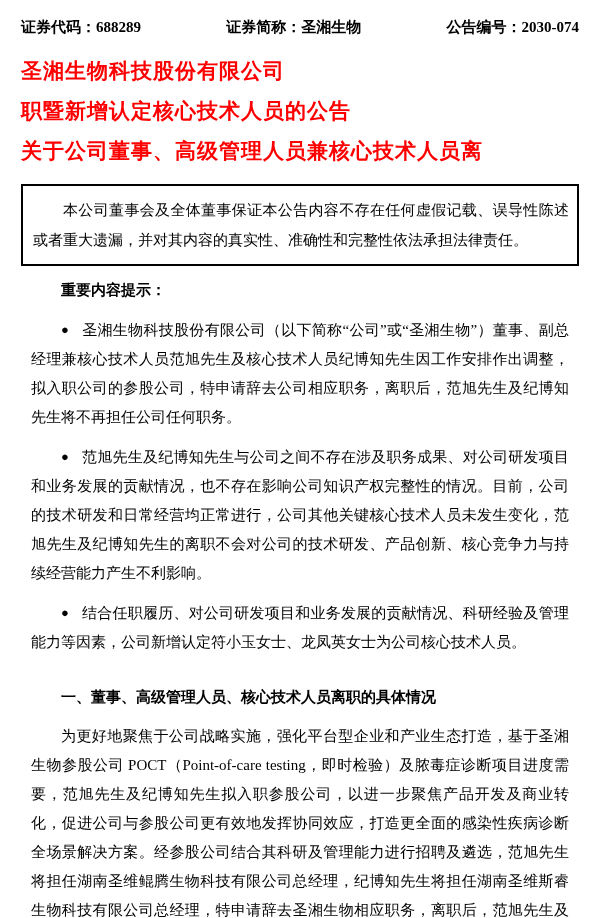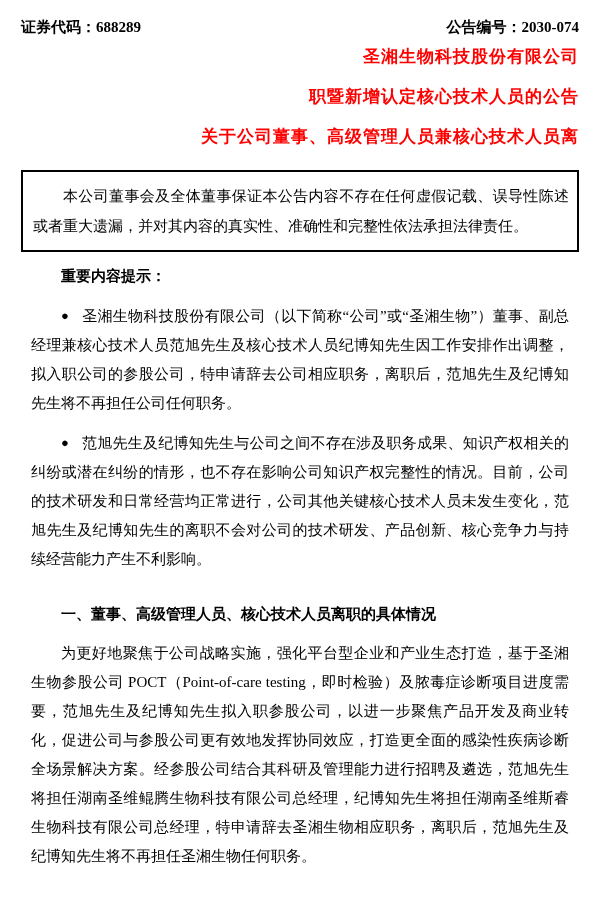--- a/index.html
+++ b/index.html
@@ -20,25 +20,26 @@
   }
   .doc-header {
     display: flex;
     justify-content: space-between;
     align-items: flex-end;
     font-size: 15px;
     font-weight: bold;
     white-space: nowrap;
   }
   .doc-title {
-    text-align: right;
+    margin-top: 14px;
+    text-align: left;
     color: #fe0000;
     font-family: "Liberation Sans", "DejaVu Sans", sans-serif;
     font-weight: 700;
-    font-size: 17px;
+    font-size: 21px;
     line-height: 40px;
     letter-spacing: 1px;
   }
   .disclaimer-box {
     margin-top: 13px;
     border: 2px solid #000000;
     padding: 9px 8px 9px 10px;
     font-size: 15px;
     line-height: 30px;
     text-indent: 2em;
@@ -72,20 +73,21 @@
     margin-top: 1px !important;
   }
 </style>
 </head>
 <body>
 
 <div class="page">
 
   <div class="doc-header">
     <span>证券代码：688289</span>
+    <span>证券简称：圣湘生物</span>
     <span>公告编号：2030-074</span>
   </div>
 
   <div class="doc-title">
     <div>圣湘生物科技股份有限公司</div>
     <div>职暨新增认定核心技术人员的公告</div>
     <div>关于公司董事、高级管理人员兼核心技术人员离</div>
   </div>
 
   <div class="disclaimer-box">
@@ -94,23 +96,26 @@
 
   <div class="content">
 
     <p class="notice-label">重要内容提示：</p>
 
     <p>
       <span class="bullet-dot">●</span><span>圣湘生物科技股份有限公司（以下简称“公司”或“圣湘生物”）董事、副总经理兼核心技术人员范旭先生及核心技术人员纪博知先生因工作安排作出调整，拟入职公司的参股公司，特申请辞去公司相应职务，离职后，范旭先生及纪博知先生将不再担任公司任何职务。</span>
     </p>
 
     <p>
-      <span class="bullet-dot">●</span><span>范旭先生及纪博知先生与公司之间不存在涉及职务成果、知识产权相关的纠纷或潜在纠纷的情形，也不存在影响公司知识产权完整性的情况。目前，公司的技术研发和日常经营均正常进行，公司其他关键核心技术人员未发生变化，范旭先生及纪博知先生的离职不会对公司的技术研发、产品创新、核心竞争力与持续经营能力产生不利影响。</span>
+      <span class="bullet-dot">●</span><span>范旭先生及纪博知先生与公司之间不存在涉及职务成果、对公司研发项目和业务发展的贡献情况，也不存在影响公司知识产权完整性的情况。目前，公司的技术研发和日常经营均正常进行，公司其他关键核心技术人员未发生变化，范旭先生及纪博知先生的离职不会对公司的技术研发、产品创新、核心竞争力与持续经营能力产生不利影响。</span>
     </p>
 
+    <p>
+      <span class="bullet-dot">●</span><span>结合任职履历、对公司研发项目和业务发展的贡献情况、科研经验及管理能力等因素，公司新增认定符小玉女士、龙凤英女士为公司核心技术人员。</span>
+    </p>
 
     <p class="section-heading">一、董事、高级管理人员、核心技术人员离职的具体情况</p>
 
     <p class="section-para">为更好地聚焦于公司战略实施，强化平台型企业和产业生态打造，基于圣湘生物参股公司 POCT（Point-of-care testing，即时检验）及脓毒症诊断项目进度需要，范旭先生及纪博知先生拟入职参股公司，以进一步聚焦产品开发及商业转化，促进公司与参股公司更有效地发挥协同效应，打造更全面的感染性疾病诊断全场景解决方案。经参股公司结合其科研及管理能力进行招聘及遴选，范旭先生将担任湖南圣维鲲腾生物科技有限公司总经理，纪博知先生将担任湖南圣维斯睿生物科技有限公司总经理，特申请辞去圣湘生物相应职务，离职后，范旭先生及纪博知先生将不再担任圣湘生物任何职务。</p>
 
   </div>
 
 </div>
 
 </body></html>

